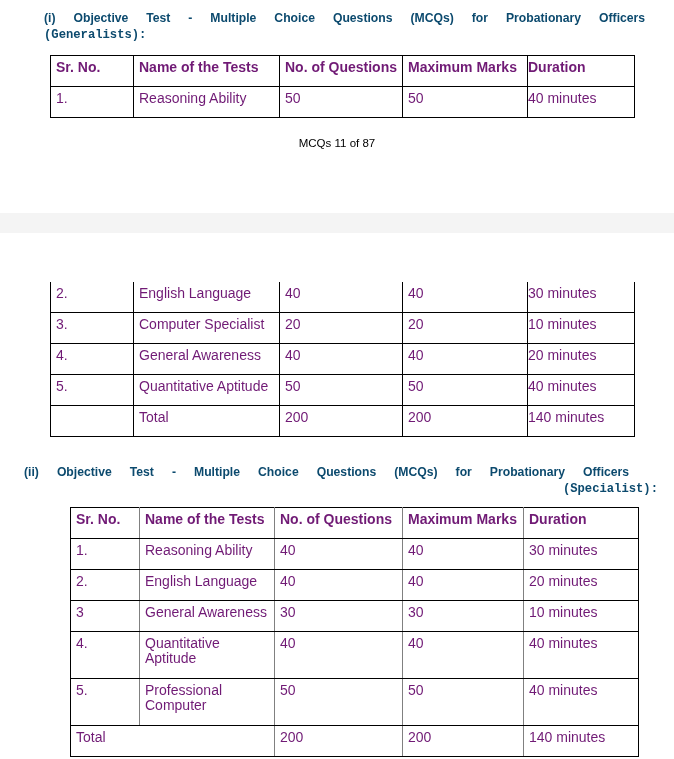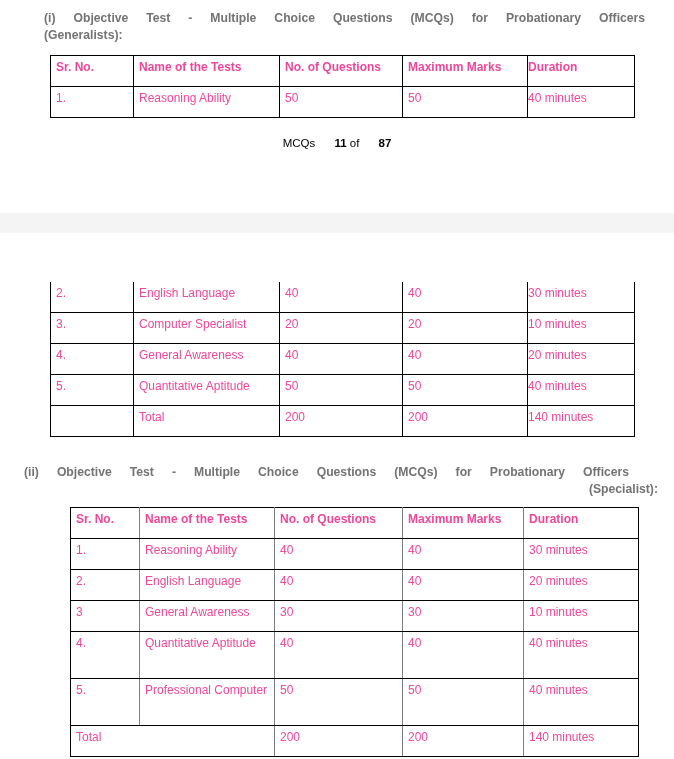--- a/index.html
+++ b/index.html
@@ -20,33 +20,34 @@
     position: absolute;
     inset: 0;
   }
 
   
   .heading {
     position: absolute;
     font-size: 12.2px;
     font-weight: bold;
     line-height: 17px;
-    color: #737373;
+    color: #0c4a6e;
   }
   .heading .line1 {
     display: block;
     text-align: justify;
     text-align-last: justify;
     white-space: nowrap;
   }
   .heading .line1 > span {
     display: inline-block;
   }
   .heading .line2 {
     display: block;
+    font-family: Liberation Mono, monospace;
   }
 
   #heading-generalists {
     left: 44px;
     top: 10px;
     width: 630px;
   }
   #heading-generalists .line1 {
     width: 601px;
   }
@@ -70,39 +71,39 @@
   
   #page-note {
     position: absolute;
     left: 0;
     top: 135px;
     width: 674px;
     text-align: center;
     font-size: 11.5px;
     line-height: 16px;
   }
-  #page-note b { font-weight: bold; margin-left: 16px; }
+  #page-note b { font-weight: normal; }
 
   
   #page-break-band {
     position: absolute;
     left: 0;
     top: 213px;
     width: 674px;
     height: 20px;
     background: #f4f4f4;
   }
 
   
   table.doc-table {
     position: absolute;
     border-collapse: collapse;
     table-layout: fixed;
-    font-size: 12px;
-    color: #ec4899;
+    font-size: 14px;
+    color: #701a75;
   }
   table.doc-table td, table.doc-table th {
     border: 1.6px solid #000;
     vertical-align: top;
     font-weight: normal;
     text-align: left;
     padding: 4px 5px 4px 5px;
     line-height: 15px;
   }
   table.doc-table th {

